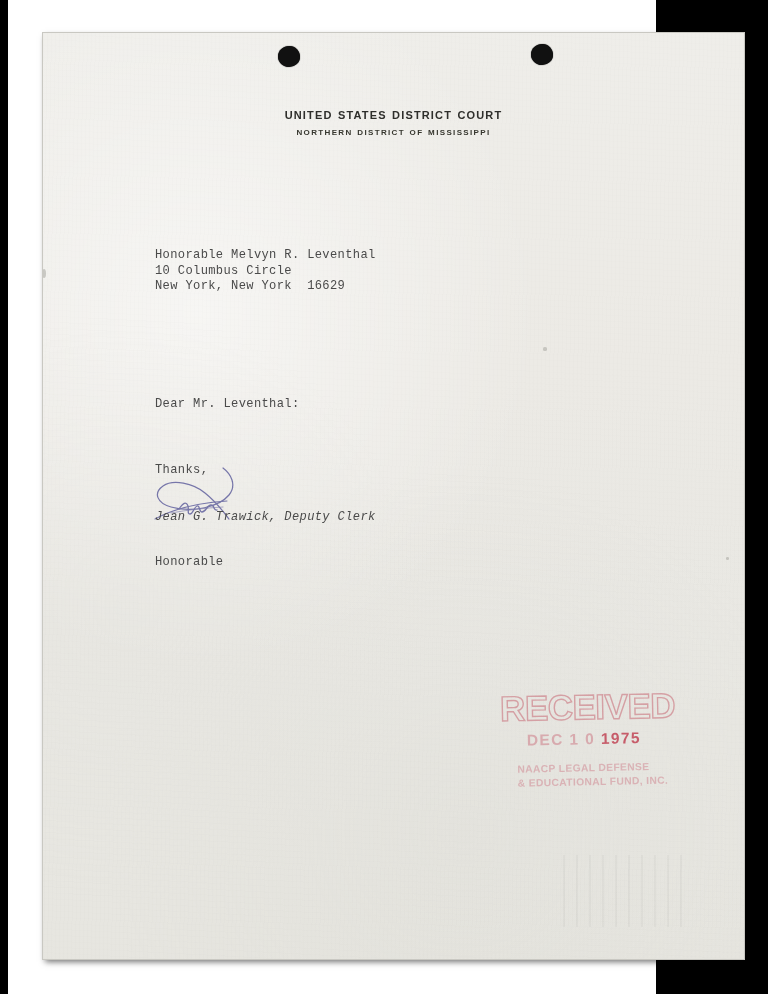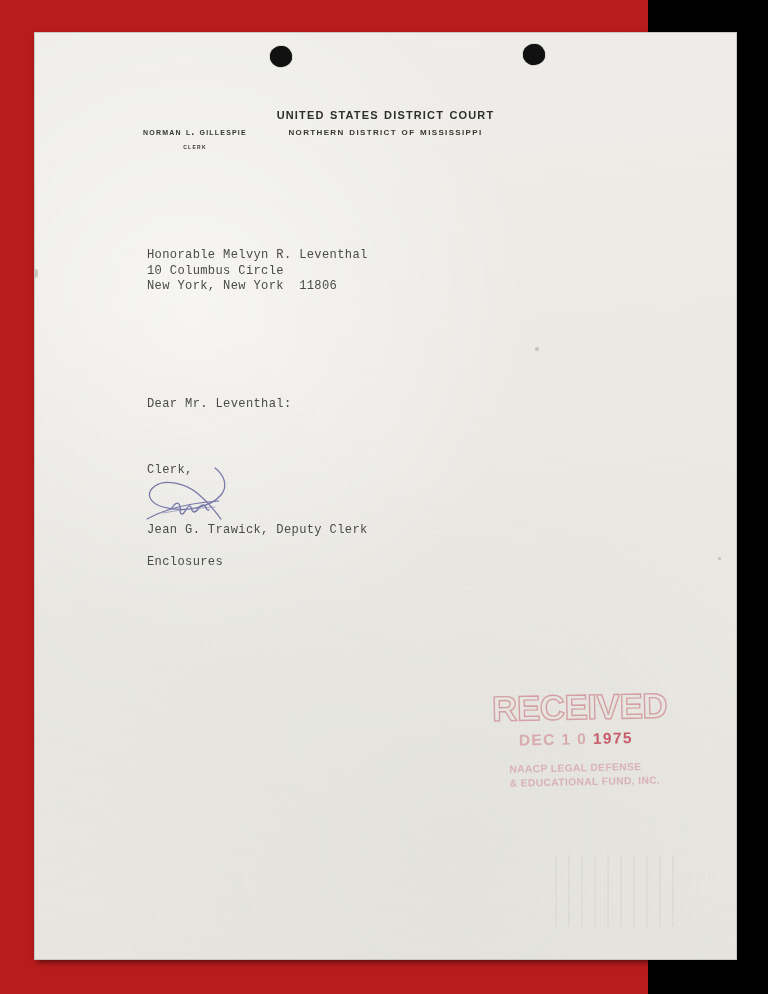--- a/index.html
+++ b/index.html
@@ -12,21 +12,22 @@
     height: 994px;
     overflow: hidden;
     font-family: "Liberation Mono", "DejaVu Sans Mono", monospace;
   }
 
   
   #scan {
     position: relative;
     width: 648px;
     height: 994px;
-    background: #b91c1c;
+    background: #ffffff;
+    margin-left: 8px;
   }
 
   
   #page {
     position: absolute;
     left: 35px;
     top: 33px;
     width: 701px;
     height: 926px;
     background:
@@ -139,21 +140,21 @@
     white-space: pre;
     letter-spacing: 0.35px;
   }
 
   #return-address { left: 456px; top: 97px; }
   #recipient      { left: 112px; top: 215px; }
   #re-block       { left: 112px; top: 276px; }
   #salutation     { left: 112px; top: 364px; }
   #body-para      { left: 112px; top: 353px; }
   #closing        { left: 112px; top: 430px; }
-  #signer         { left: 112px; top: 490px; }
+  #signer         { left: 112px; top: 477px; font-style: italic; }
   #enclosures     { left: 112px; top: 522px; }
 
   
   #signature {
     position: absolute;
     left: 110px;
     top: 432px;
     width: 120px;
     height: 68px;
     pointer-events: none;
@@ -236,48 +237,44 @@
   <div id="page">
 
     <div class="punch" style="left:235px; top:13px;"></div>
     <div class="punch" style="left:488px; top:11px;"></div>
 
     <div id="letterhead">
       <div class="lh-1">United States District Court</div>
       <div class="lh-3">Northern District of Mississippi</div>
     </div>
 
-    <div id="clerk-block">
-      <div class="clerk-name">Norman L. Gillespie</div>
-      <div class="clerk-title">Clerk</div>
-    </div>
 
 
     <div class="tw" id="recipient">Honorable Melvyn R. Leventhal
 10 Columbus Circle
-New York, New York  11806</div>
+New York, New York  16629</div>
 
 
     <div class="tw" id="salutation">Dear Mr. Leventhal:</div>
 
 
-    <div class="tw" id="closing">Clerk,</div>
+    <div class="tw" id="closing">Thanks,</div>
 
     <svg id="signature" viewBox="0 0 120 68">
       <g fill="none" stroke="#5d5d9c" stroke-linecap="round" stroke-linejoin="round" opacity="0.82">
         <path d="M70 3 C78 9, 84 20, 76 30 C66 42, 40 48, 18 42 C4 38, 0 28, 10 21 C20 14, 40 18, 52 28 C62 36, 70 46, 76 54" stroke-width="1.25"></path>
         <path d="M2 54 C20 44, 44 38, 74 36" stroke-width="1.1"></path>
         <path d="M26 44 C30 38, 33 36, 35 41 C36 45, 34 49, 37 49 C40 49, 41 42, 44 41 C47 40, 46 47, 49 47 C53 47, 54 40, 58 40 C62 40, 60 46, 64 45" stroke-width="1.3"></path>
         <path d="M18 48 C34 45, 52 43, 70 42" stroke-width="0.85" opacity="0.7"></path>
       </g>
     </svg>
 
     <div class="tw" id="signer">Jean G. Trawick, Deputy Clerk</div>
 
-    <div class="tw" id="enclosures">Enclosures</div>
+    <div class="tw" id="enclosures">Honorable</div>
 
     <div id="received-stamp">
       <div class="stamp-title">RECEIVED</div>
       <div class="stamp-date"><span>DEC 1 0 </span><span class="yr">1975</span></div>
       <div class="stamp-org"><span>NAACP LEGAL DEFENSE</span>
 <span>&amp; EDUCATIONAL FUND, INC.</span></div>
     </div>
 
     <div class="speck" style="left:500px; top:314px; width:4px; height:4px;"></div>
     <div class="speck" style="left:683px; top:524px; width:3px; height:3px;"></div>

